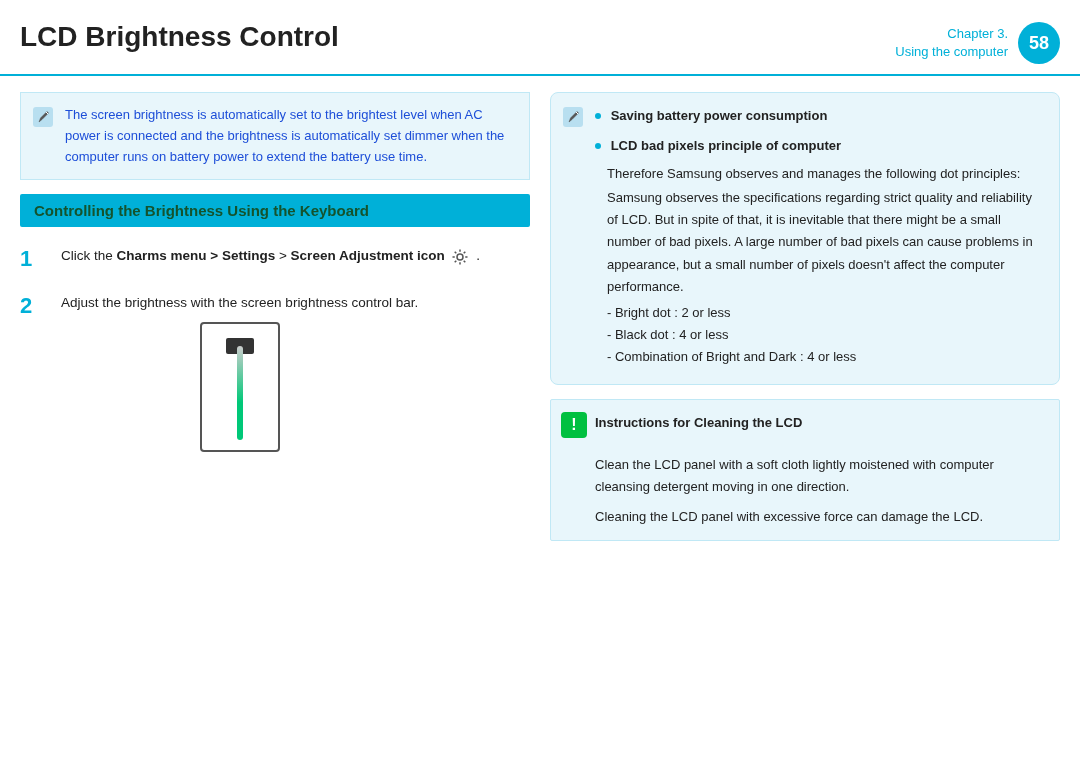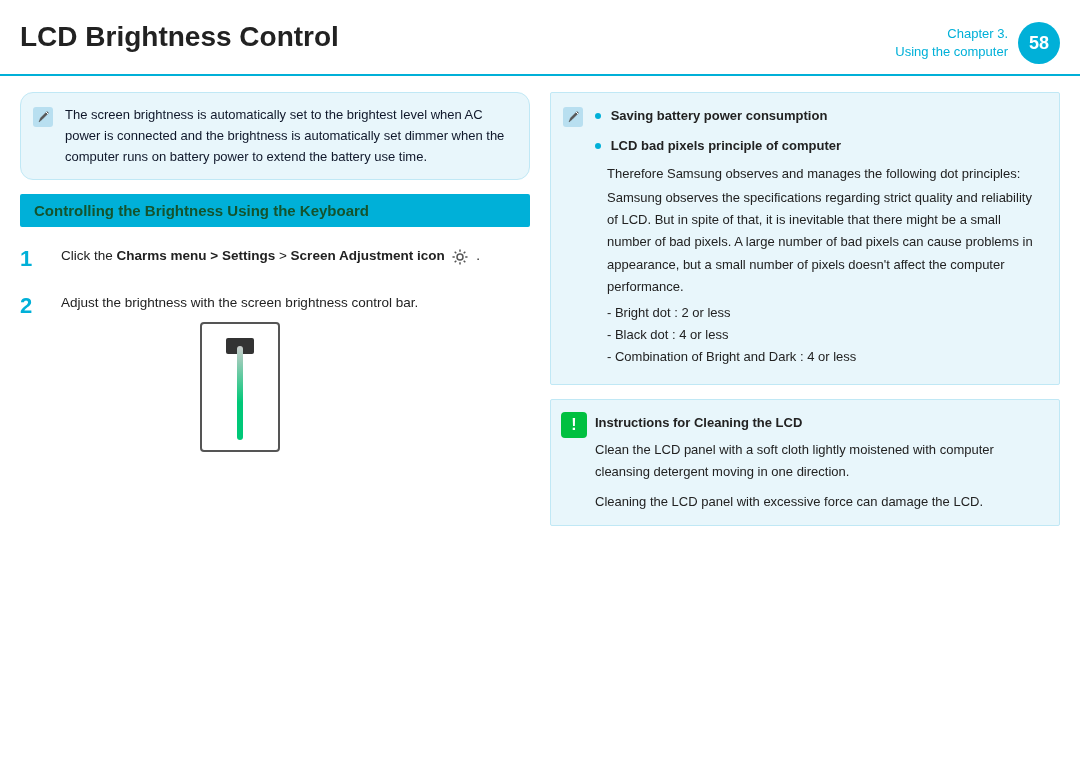--- a/index.html
+++ b/index.html
@@ -74,23 +74,23 @@
       gap: 14px;
     }
 
     
     .info-box {
       background: #e8f6fb;
       border: 1px solid #c0e8f5;
       padding: 12px 14px 12px 44px;
       font-size: 13px;
       line-height: 1.6;
-      color: #0f172a;
-      position: relative;
-      border-radius: 13px;
+      color: #1d4ed8;
+      position: relative;
+      border-radius: 0;
     }
     .info-box .note-icon {
       position: absolute;
       left: 10px;
       top: 12px;
       width: 24px;
       height: 24px;
     }
 
     
@@ -174,21 +174,21 @@
 
     
     .info-box-right {
       background: #e8f6fb;
       border: 1px solid #c0e8f5;
       padding: 12px 14px 12px 44px;
       font-size: 13px;
       line-height: 1.7;
       color: #222;
       position: relative;
-      border-radius: 2px;
+      border-radius: 8px;
     }
     .info-box-right .note-icon {
       position: absolute;
       left: 10px;
       top: 12px;
       width: 24px;
       height: 24px;
     }
     .bullet-item {
       margin-bottom: 4px;
@@ -229,21 +229,21 @@
       border-radius: 4px;
       display: flex;
       align-items: center;
       justify-content: center;
       color: #fff;
       font-weight: bold;
       font-size: 16px;
     }
     .warning-title {
       font-weight: bold;
-      margin-bottom: 5px;
+      margin-bottom: 20px;
     }
 
     
     .pencil-note {
       width: 24px;
       height: 24px;
     }
 
     
     .dot-bullet {

